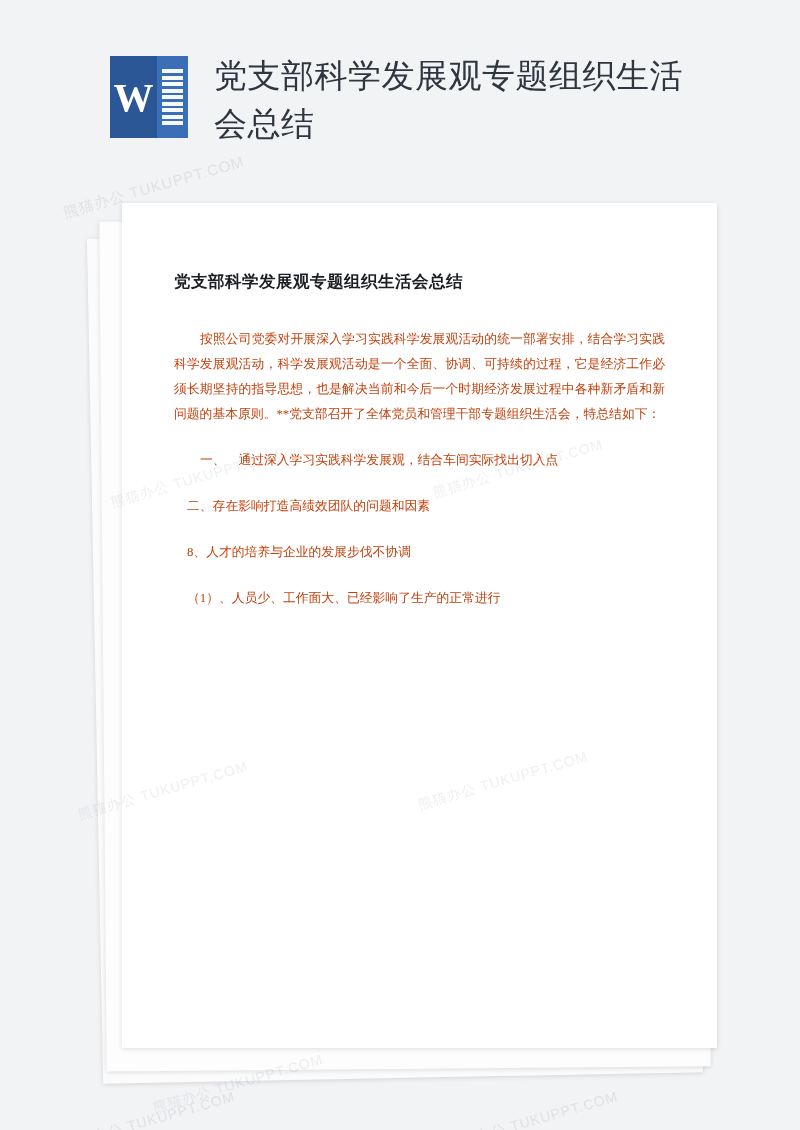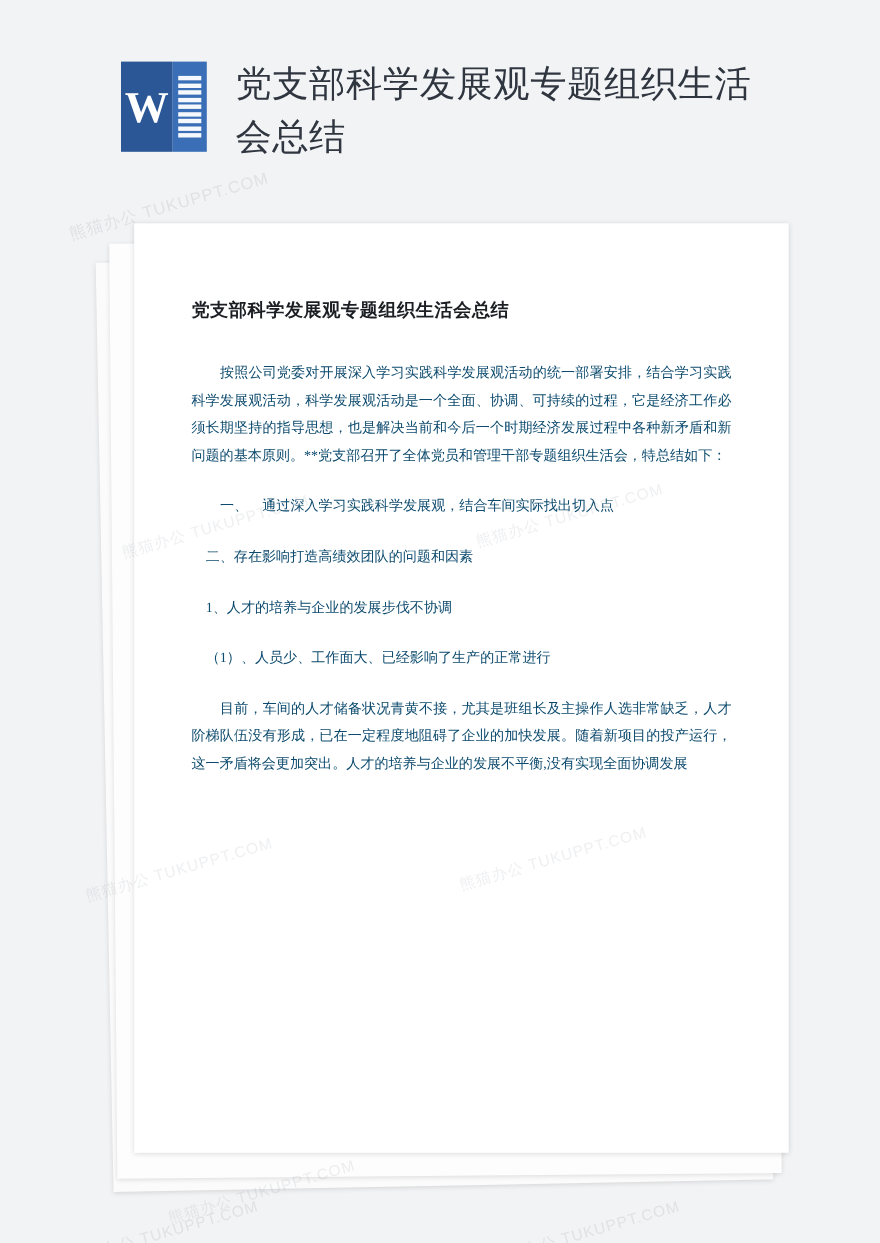--- a/index.html
+++ b/index.html
@@ -143,21 +143,21 @@
     letter-spacing: .5px;
     margin: 0 0 34px 0;
     color: #1b1f24;
   }
   .para {
     font-family: "Liberation Serif", serif;
     font-size: 12.8px;
     line-height: 25px;
     margin: 0 0 21px 0;
     text-align: justify;
-    color: #0c4a6e;
+    color: #c2410c;
   }
   .para.indent {
     text-indent: 26px;
   }
   .para.sub {
     text-indent: 26px;
   }
   .para.item {
     text-indent: 13px;
   }
@@ -205,23 +205,22 @@
 
 <div class="stack">
   <div class="sheet back2"></div>
   <div class="sheet back1"></div>
   <div class="sheet front">
     <div class="page-inner">
       <div class="page-title">党支部科学发展观专题组织生活会总结</div>
       <p class="para indent">按照公司党委对开展深入学习实践科学发展观活动的统一部署安排，结合学习实践科学发展观活动，科学发展观活动是一个全面、协调、可持续的过程，它是经济工作必须长期坚持的指导思想，也是解决当前和今后一个时期经济发展过程中各种新矛盾和新问题的基本原则。**党支部召开了全体党员和管理干部专题组织生活会，特总结如下：</p>
       <p class="para sub">一、　通过深入学习实践科学发展观，结合车间实际找出切入点</p>
       <p class="para item">二、存在影响打造高绩效团队的问题和因素</p>
-      <p class="para item">1、人才的培养与企业的发展步伐不协调</p>
+      <p class="para item">8、人才的培养与企业的发展步伐不协调</p>
       <p class="para item">（1）、人员少、工作面大、已经影响了生产的正常进行</p>
-      <p class="para indent">目前，车间的人才储备状况青黄不接，尤其是班组长及主操作人选非常缺乏，人才阶梯队伍没有形成，已在一定程度地阻碍了企业的加快发展。随着新项目的投产运行，这一矛盾将会更加突出。人才的培养与企业的发展不平衡,没有实现全面协调发展</p>
     </div>
   </div>
 </div>
 
 <div class="wm big" style="left:60px; top:178px;">熊猫办公 TUKUPPT.COM</div>
 <div class="wm on-paper" style="left:108px; top:470px;">熊猫办公 TUKUPPT.COM</div>
 <div class="wm on-paper" style="left:430px; top:460px;">熊猫办公 TUKUPPT.COM</div>
 <div class="wm on-paper" style="left:75px; top:782px;">熊猫办公 TUKUPPT.COM</div>
 <div class="wm on-paper" style="left:415px; top:772px;">熊猫办公 TUKUPPT.COM</div>
 <div class="wm on-paper" style="left:150px; top:1075px;">熊猫办公 TUKUPPT.COM</div>

